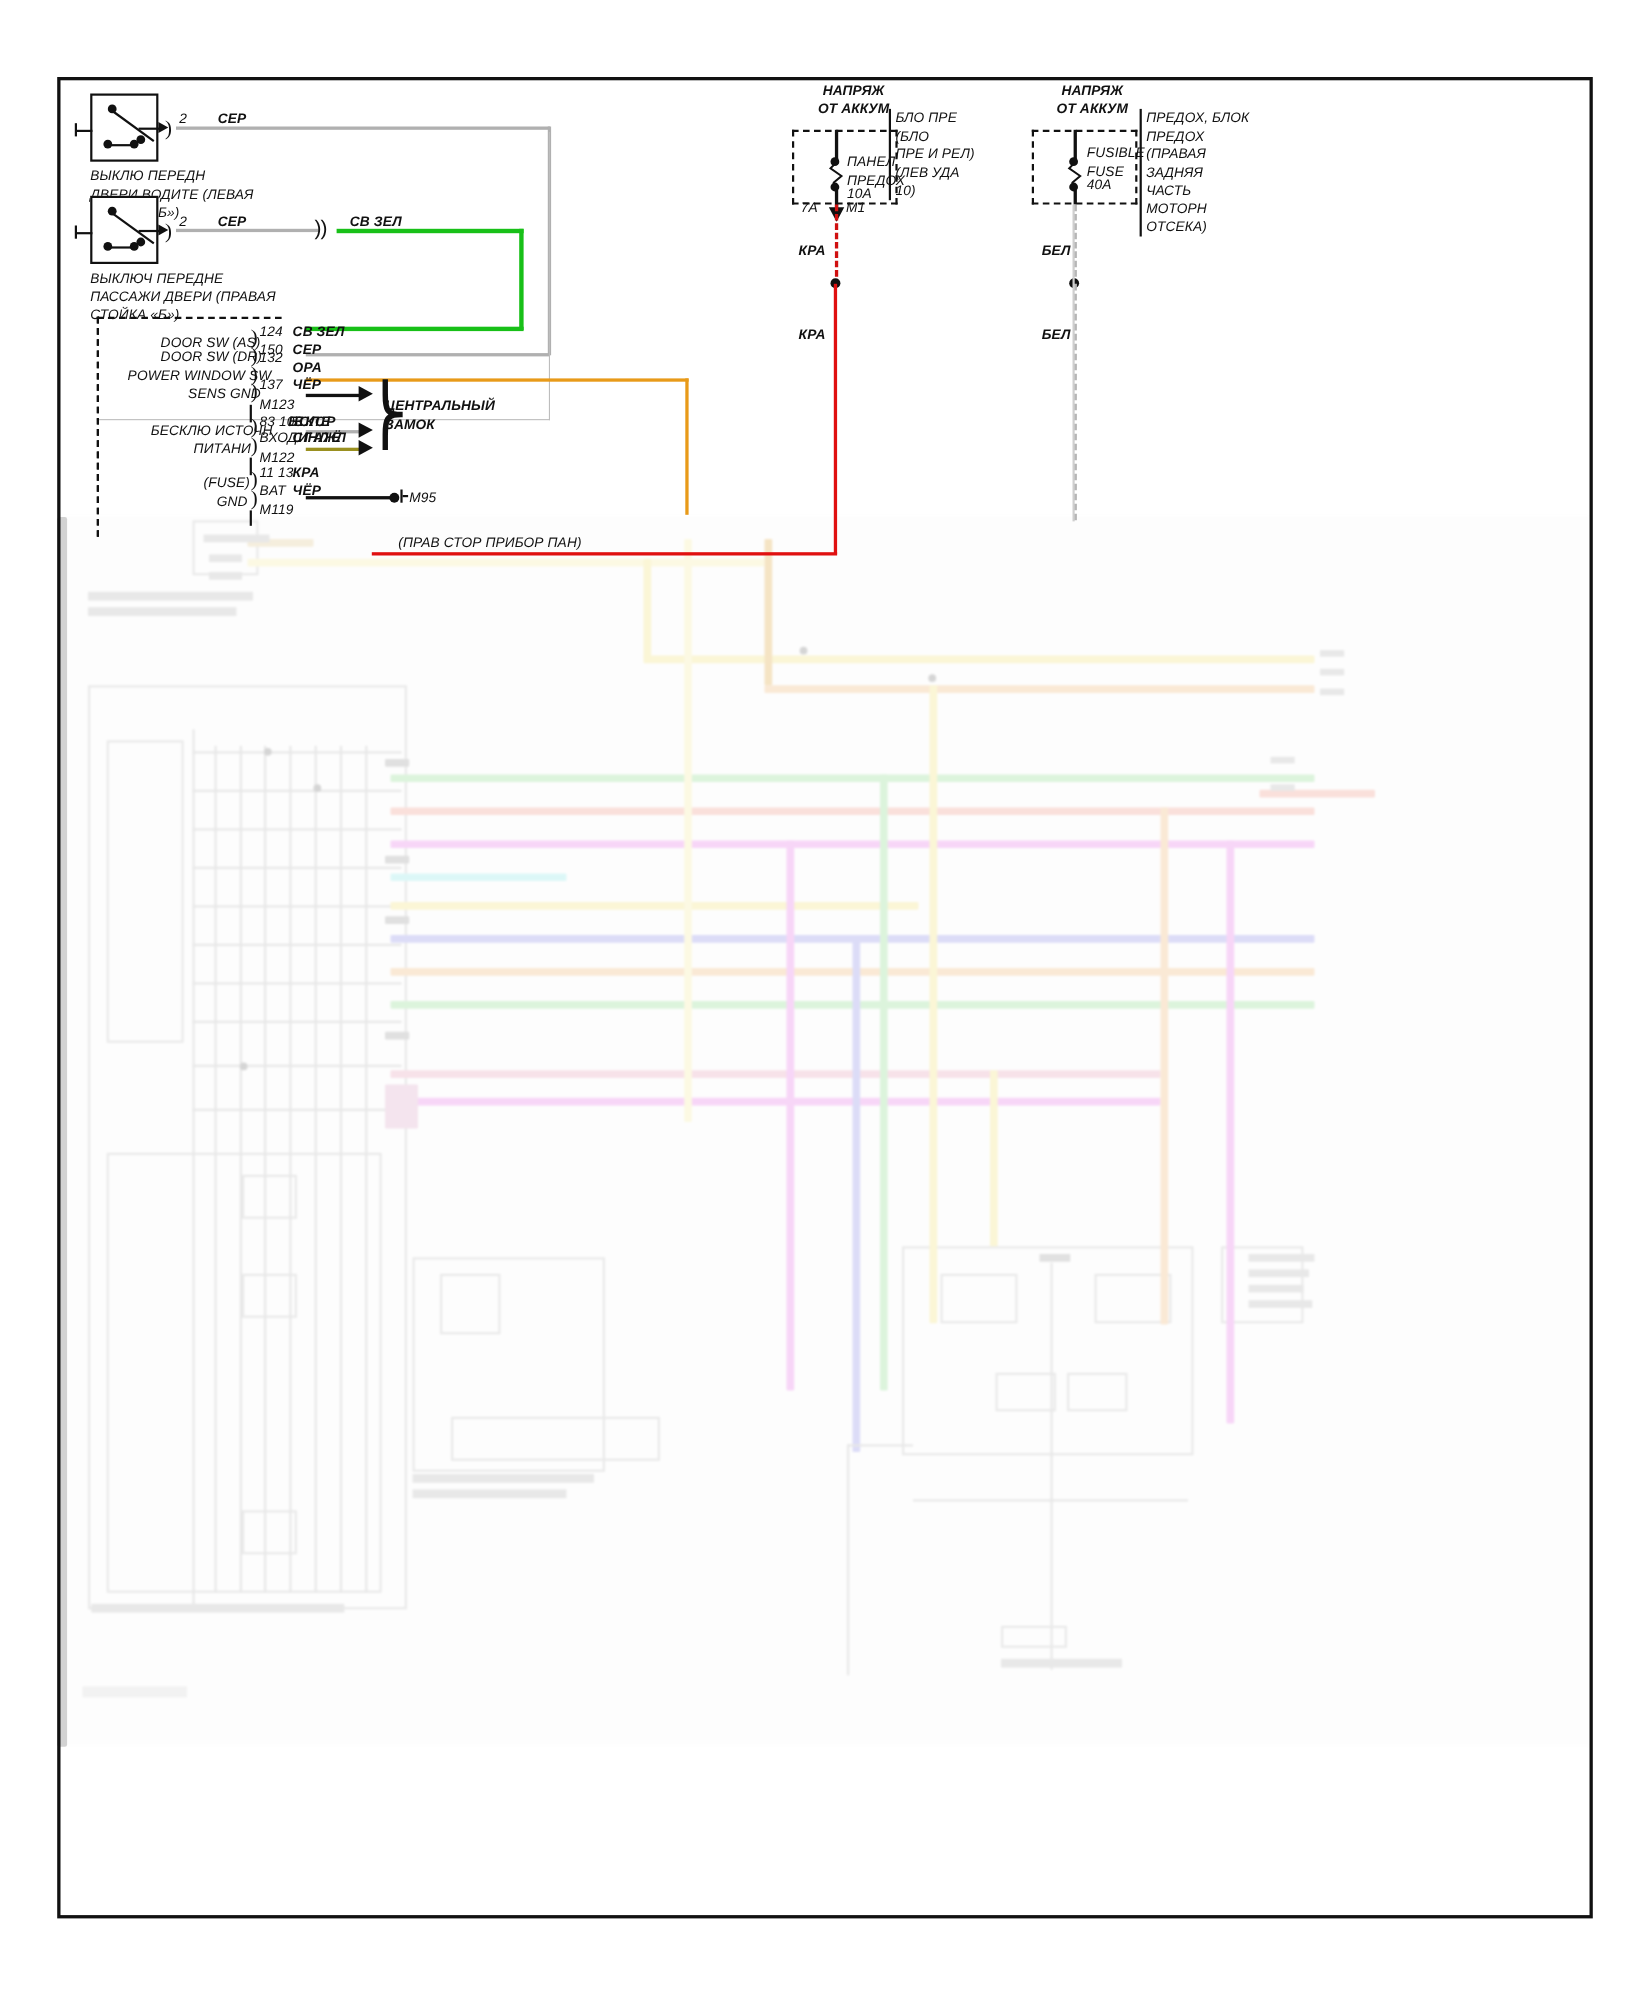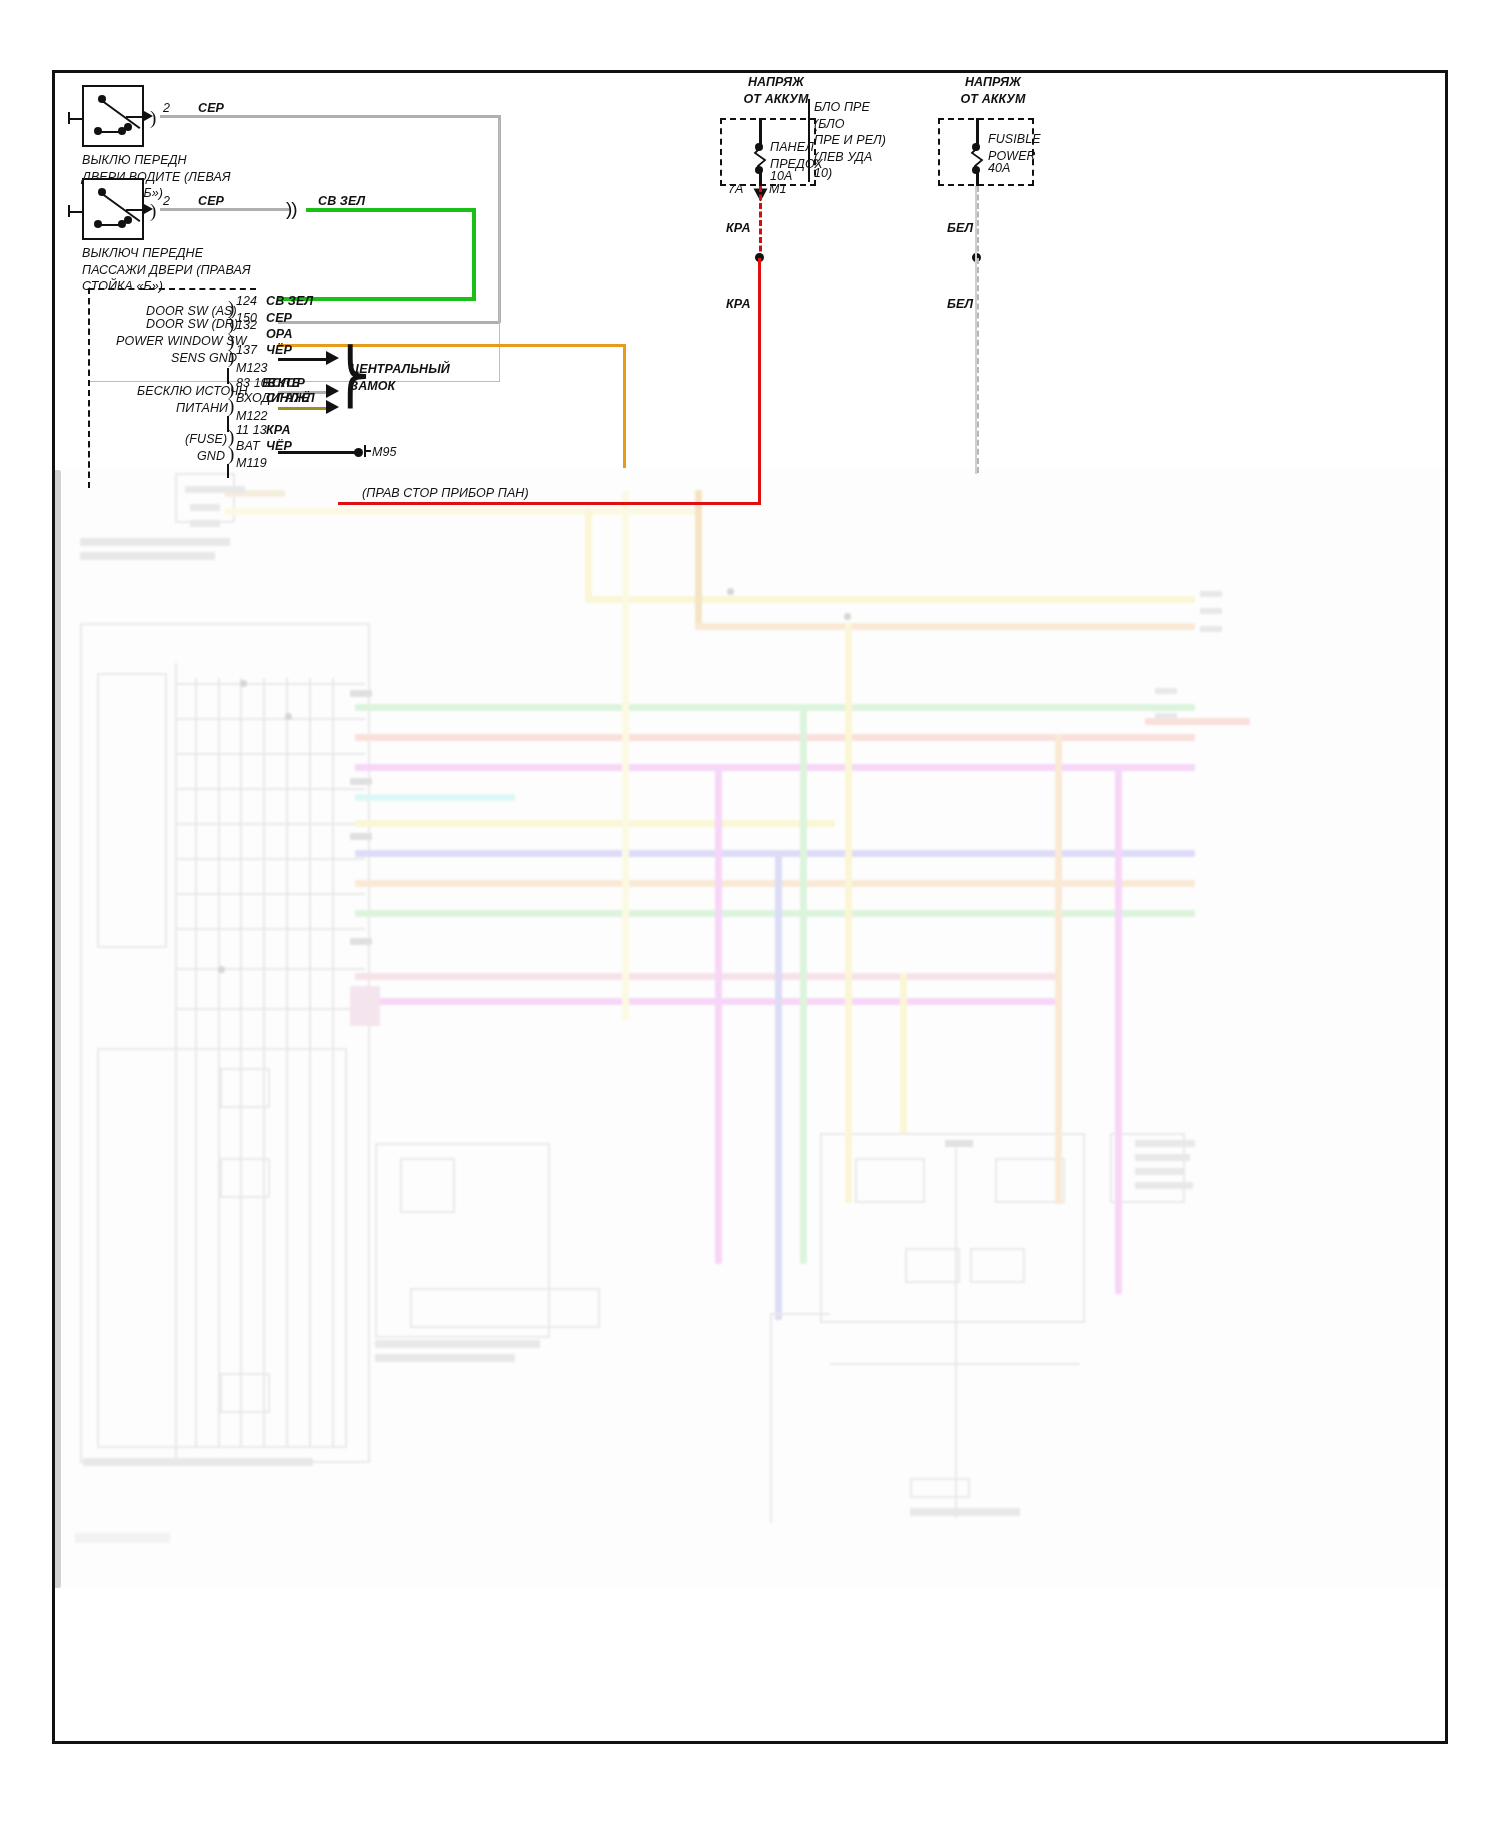--- a/index.html
+++ b/index.html
@@ -301,22 +301,27 @@
 ОТ АККУМ</div>
   <div class="box-dash" style="left:938px; top:118px; width:96px; height:68px;"></div>
   <div class="wire v black" style="left:976px; top:118px; height:30px;"></div>
   <div class="dot" style="left:972px; top:143px; width:8px; height:8px;"></div>
   <svg class="fuse-z" style="left:970px; top:148px; width:14px; height:22px;" viewBox="0 0 14 22">
     <path d="M7 0 L2 5 L12 12 L5 18 L7 22" stroke="#111" stroke-width="1.8" fill="none"></path>
   </svg>
   <div class="dot" style="left:972px; top:166px; width:8px; height:8px;"></div>
   <div class="wire v black" style="left:976px; top:172px; height:14px;"></div>
   <div class="lbl" style="left:988px; top:131px;">FUSIBLE
-POWER</div>
+FUSE</div>
   <div class="lbl" style="left:988px; top:160px;">40A</div>
+  <div class="lbl" style="left:1036px; top:99px; width:105px; border-left:2px solid #111; padding-left:4px;">ПРЕДОХ, БЛОК
+ПРЕДОХ (ПРАВАЯ
+ЗАДНЯЯ
+ЧАСТЬ МОТОРН
+ОТСЕКА)</div>
   <div class="lbl b" style="left:947px; top:220px;">БЕЛ</div>
   <div class="dashwire-v white" style="left:976px; top:186px; height:74px;"></div>
   <div class="dot" style="left:972px; top:253px;"></div>
   <div class="lbl b" style="left:947px; top:296px;">БЕЛ</div>
   <div class="dashwire-v white" style="left:976px; top:258px; height:215px;"></div>
 
   <div style="position:absolute; left:88px; top:288px; width:168px; height:200px;
               border-left:2px dashed #111; border-top:2px dashed #111;"></div>
   <div style="position:absolute; left:88px; top:288px; width:2px; height:200px;
               border-left:2px dashed #111;"></div>

